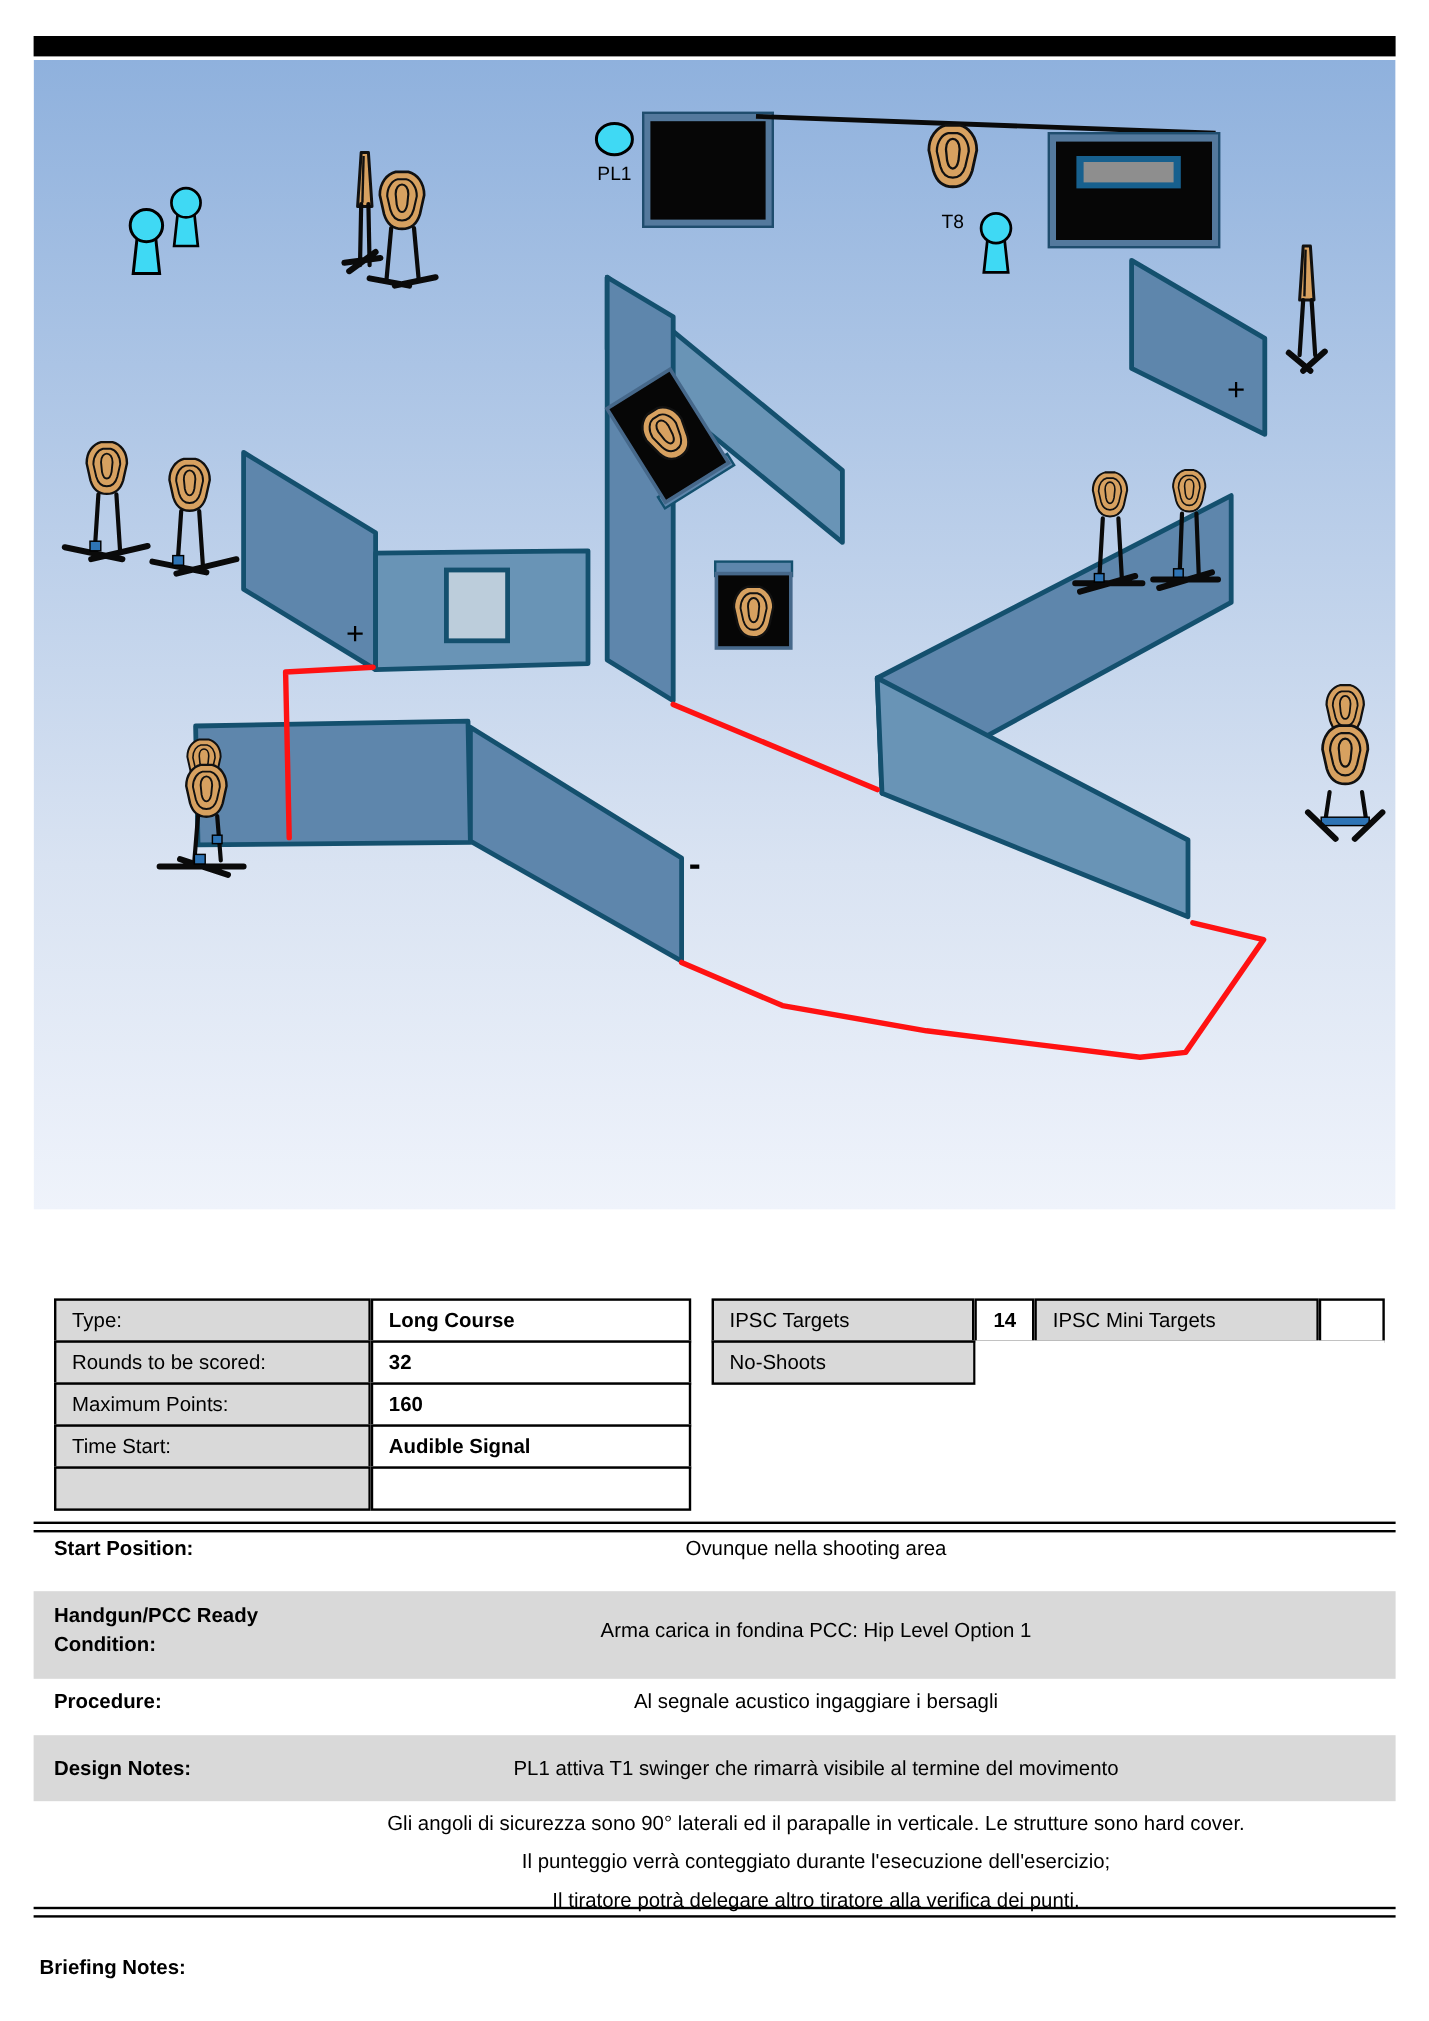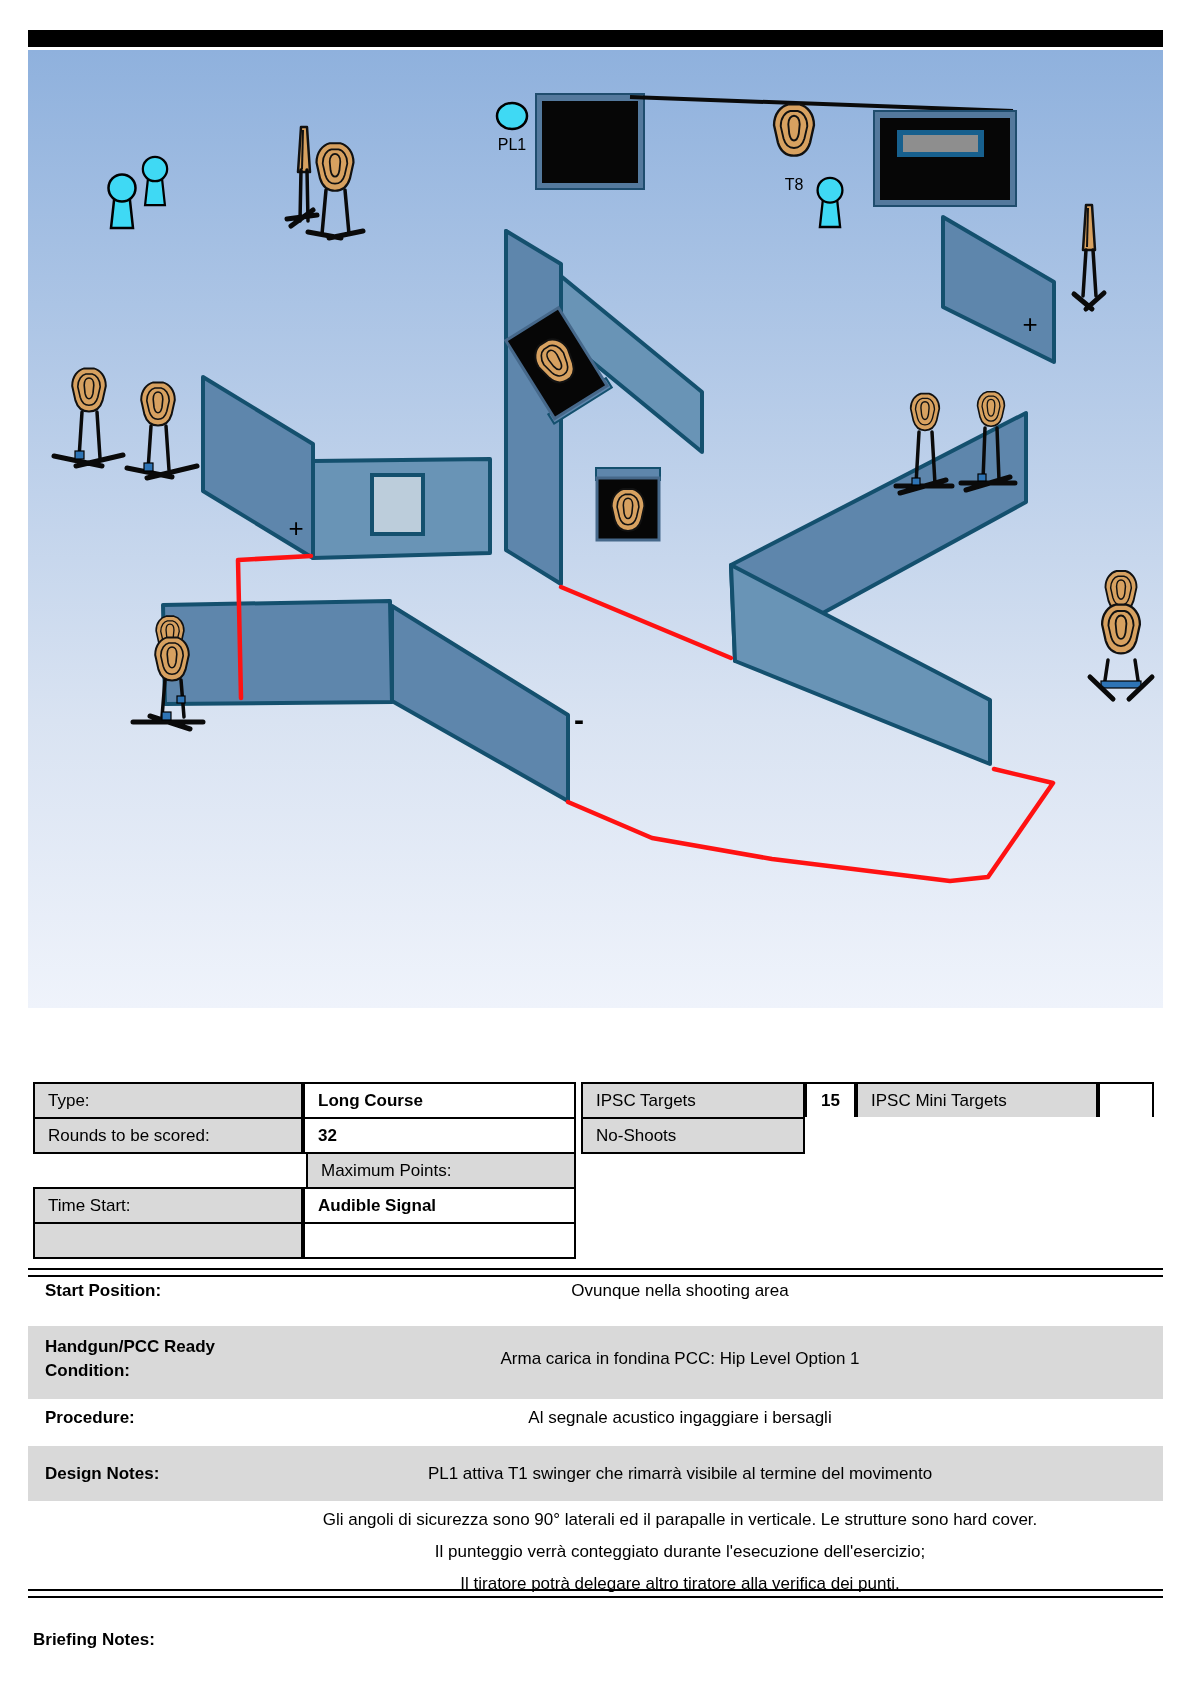--- a/index.html
+++ b/index.html
@@ -22,21 +22,21 @@
   .stand{stroke:#0a0a0a;stroke-width:3.5;fill:none;stroke-linecap:round;}
   .feet{stroke:#0a0a0a;stroke-width:5;fill:none;stroke-linecap:round;}
   .bluebit{fill:#2E74B5;stroke:#000;stroke-width:1.2;}
   .fault{fill:none;stroke:#FF1212;stroke-width:4.5;stroke-linejoin:round;stroke-linecap:round;}
   .backer{fill:#060606;stroke:#46688A;stroke-width:3;}
   .steel-edge{fill:#5E86AC;stroke:#14506E;stroke-width:2;}
   .dlabel{font-family:"Liberation Sans",sans-serif;font-size:16px;fill:#000;}
   .dsign{font-family:"Liberation Sans",sans-serif;font-size:26px;fill:#000;}
   .dminus{font-family:"Liberation Sans",sans-serif;font-size:30px;font-weight:bold;fill:#000;}
   
-  .trow{display:flex;}
+  .trow{display:flex;margin-left:12px;}
   .trow + .trow{margin-top:-2px;justify-content:flex-end;}
   .cell{box-sizing:border-box;border:2px solid #000;height:37px;line-height:33px;font-size:17px;padding-left:13px;overflow:hidden;white-space:nowrap;}
   .lblc{background:#D9D9D9;}
   .valc{background:#fff;font-weight:bold;}
   .valn{background:#fff;font-weight:bold;text-align:center;padding-left:0;}
   .filler{box-sizing:border-box;height:37px;background:#fff;}
   
   .sec-label{font-weight:bold;font-size:17px;}
   .sec-value{font-size:17px;text-align:center;width:860px;left:250px;}
   .grayband{left:28px;width:1135px;background:#D9D9D9;}
@@ -187,35 +187,36 @@
   <div class="trow">
     <div class="cell lblc" style="width:270px">Type:</div>
     <div class="cell valc" style="width:273px">Long Course</div>
   </div>
   <div class="trow">
     <div class="cell lblc" style="width:270px">Rounds to be scored:</div>
     <div class="cell valc" style="width:273px">32</div>
   </div>
   <div class="trow">
     <div class="cell lblc" style="width:270px">Maximum Points:</div>
+    <div class="cell valc" style="width:273px">160</div>
   </div>
   <div class="trow">
     <div class="cell lblc" style="width:270px">Time Start:</div>
     <div class="cell valc" style="width:273px">Audible Signal</div>
   </div>
   <div class="trow">
     <div class="cell lblc" style="width:270px"></div>
     <div class="cell valc" style="width:273px"></div>
   </div>
 </div>
 
 <div class="abs" style="left:581px;top:1082px;width:573px">
   <div class="trow">
     <div class="cell lblc" style="width:224px">IPSC Targets</div>
-    <div class="cell valn" style="width:51px">15</div>
+    <div class="cell valn" style="width:51px">14</div>
     <div class="cell lblc" style="width:242px">IPSC Mini Targets</div>
     <div class="cell valn" style="width:56px"></div>
   </div>
   <div class="trow">
     <div class="cell lblc" style="width:224px">No-Shoots</div>
     <div class="filler" style="width:349px"></div>
   </div>
 </div>
 
 <div class="abs dblrule" style="top:1268px"></div>

